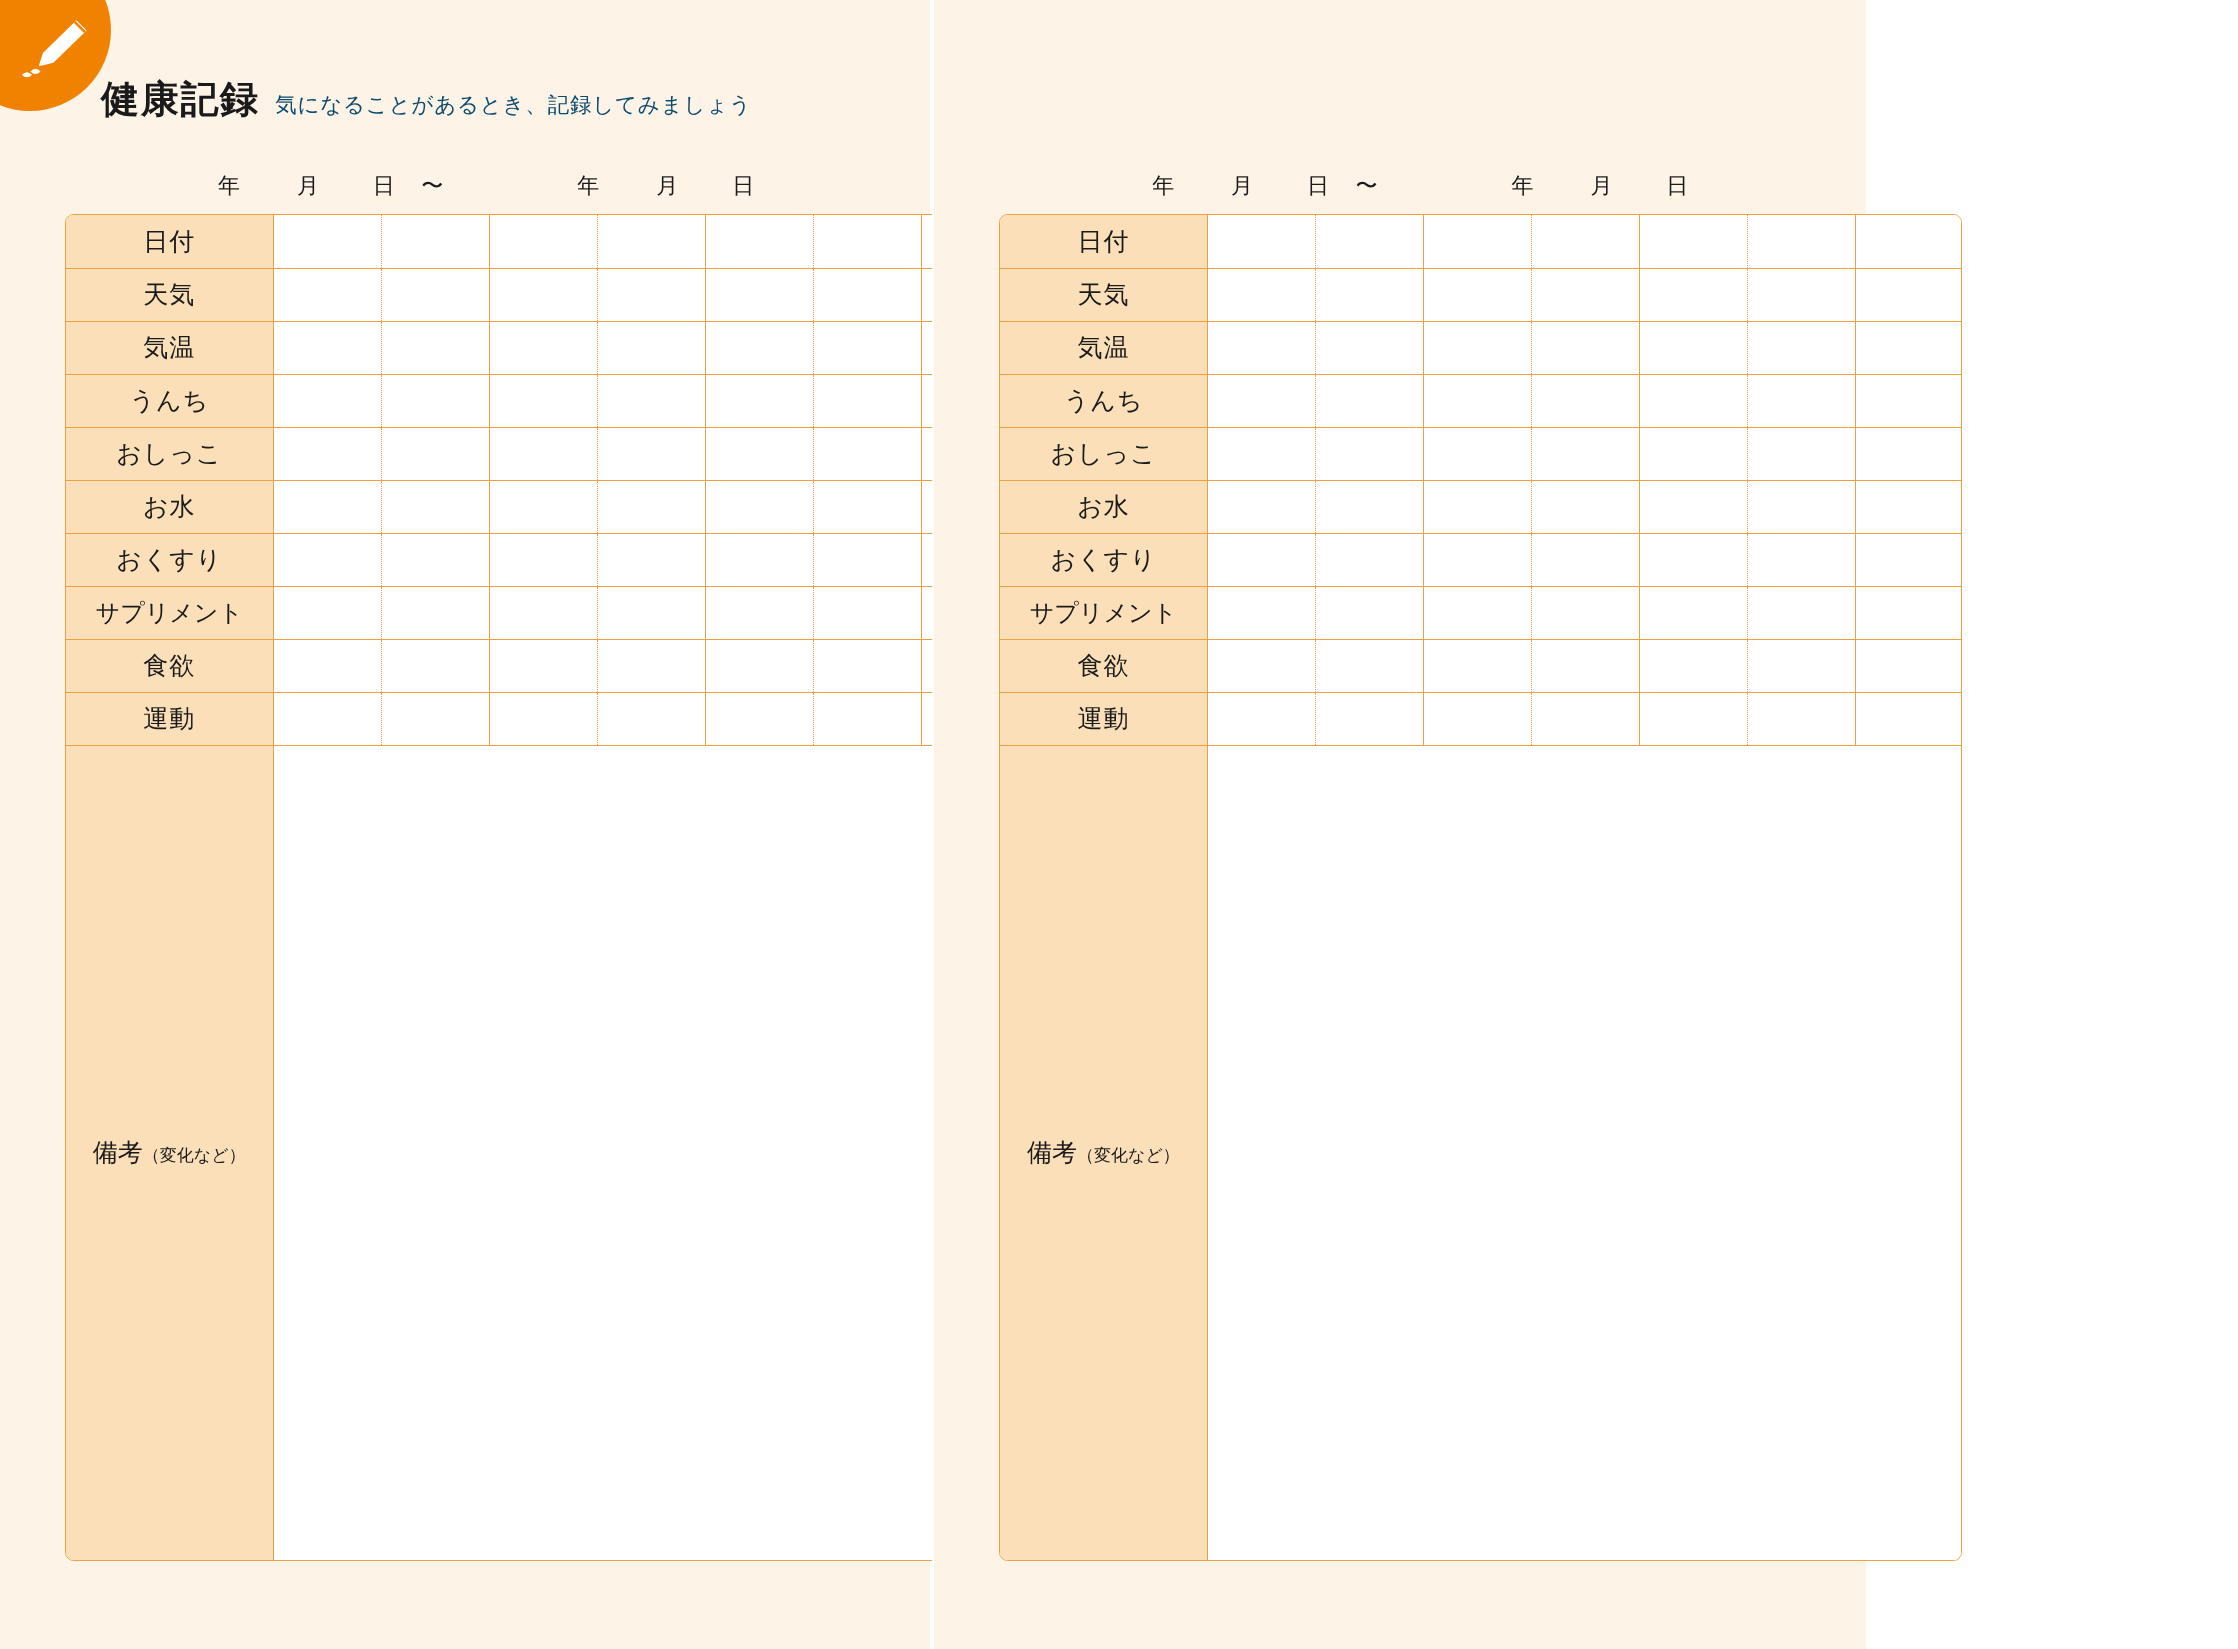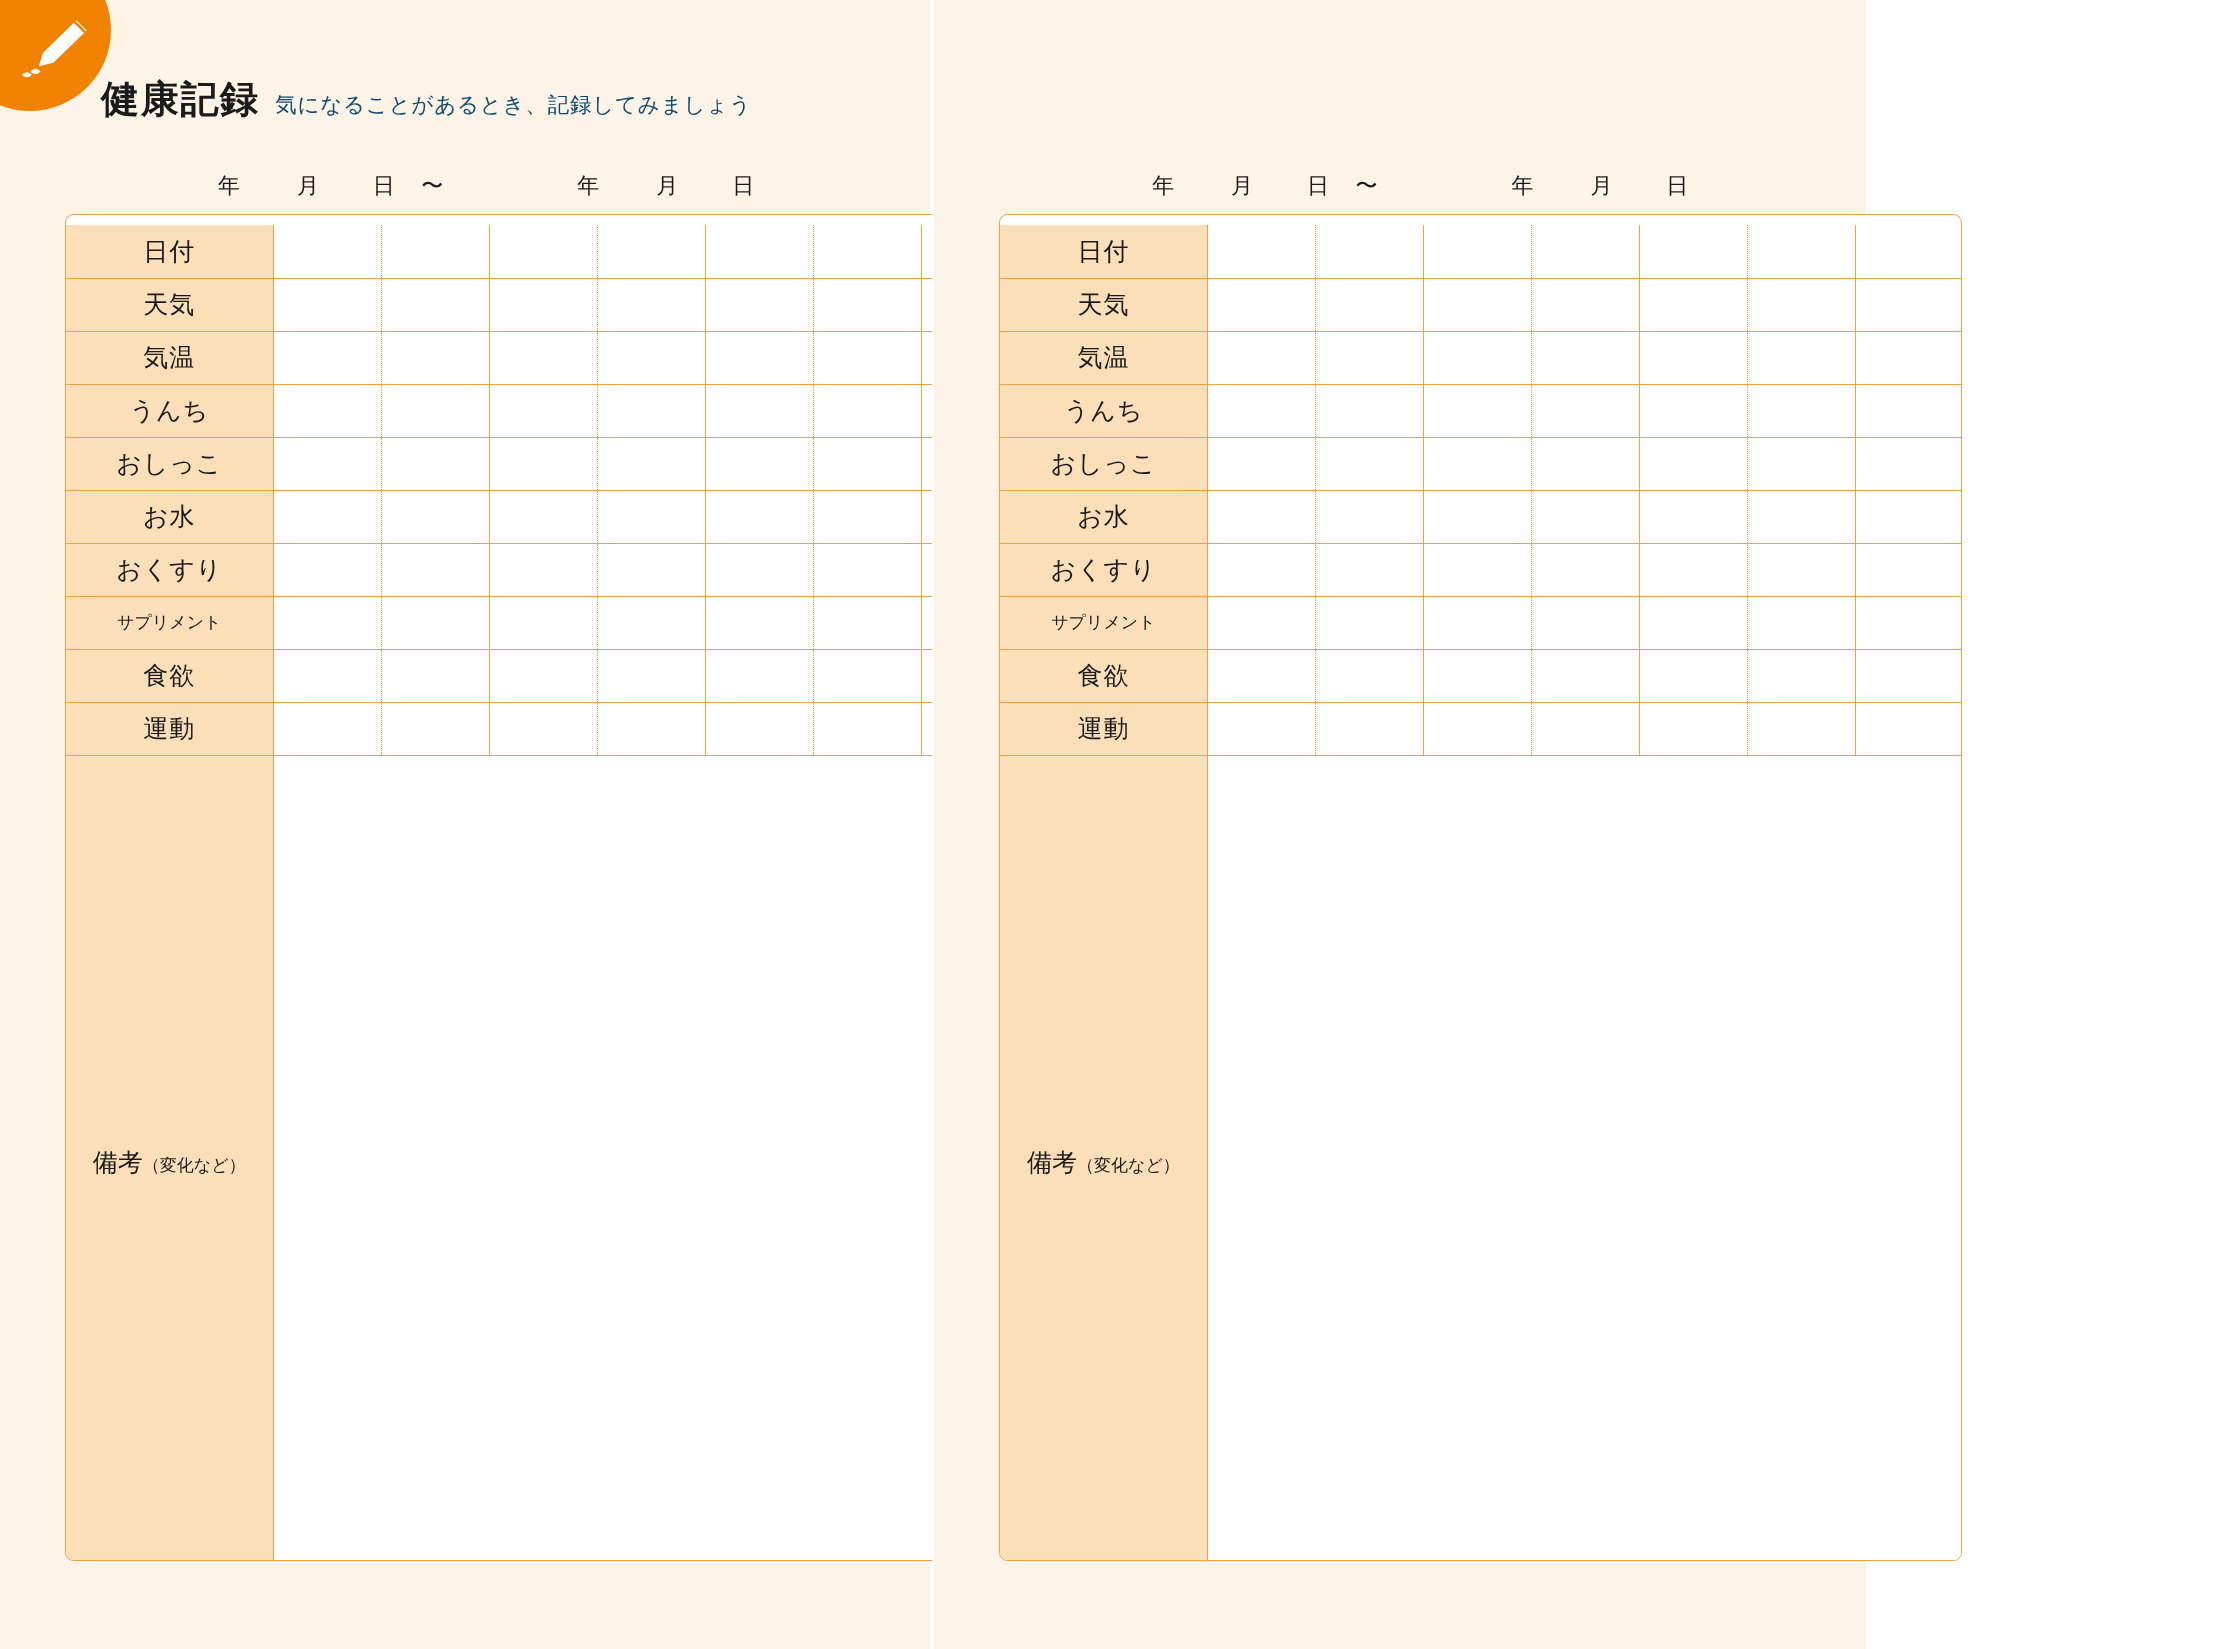--- a/index.html
+++ b/index.html
@@ -109,39 +109,38 @@
     border: 1.7px solid #f0a040;
     border-radius: 8.6px;
     overflow: hidden;
     background: #ffffff;
   }
   table.record {
     border-collapse: collapse;
     width: 100%;
     height: 100%;
     table-layout: fixed;
-    margin-top: 10px;
   }
   table.record td {
     border-right: 1.3px solid #f0a040;
     border-bottom: 1.3px solid #f0a040;
     padding: 0;
   }
   table.record tr:last-child td { border-bottom: none; }
   table.record td:last-child { border-right: none; }
 
   td.label {
     background: #fbdfb8;
     text-align: center;
     font-size: 25px;
     color: #1a1a1a;
     letter-spacing: 0.9px;
     white-space: nowrap;
   }
-  td.label.narrow-text { font-size: 17px; letter-spacing: 0px; }
+  td.label.narrow-text { font-size: 24px; letter-spacing: 0px; }
   td.cell { background: #ffffff; }
   td.cell.dotted-right { border-right: 1.3px dotted #f0a040; }
 
   tr.row { height: 53px; }
 
   td.notes-label {
     background: #fbdfb8;
     vertical-align: middle;
     text-align: center;
     font-size: 25px;

